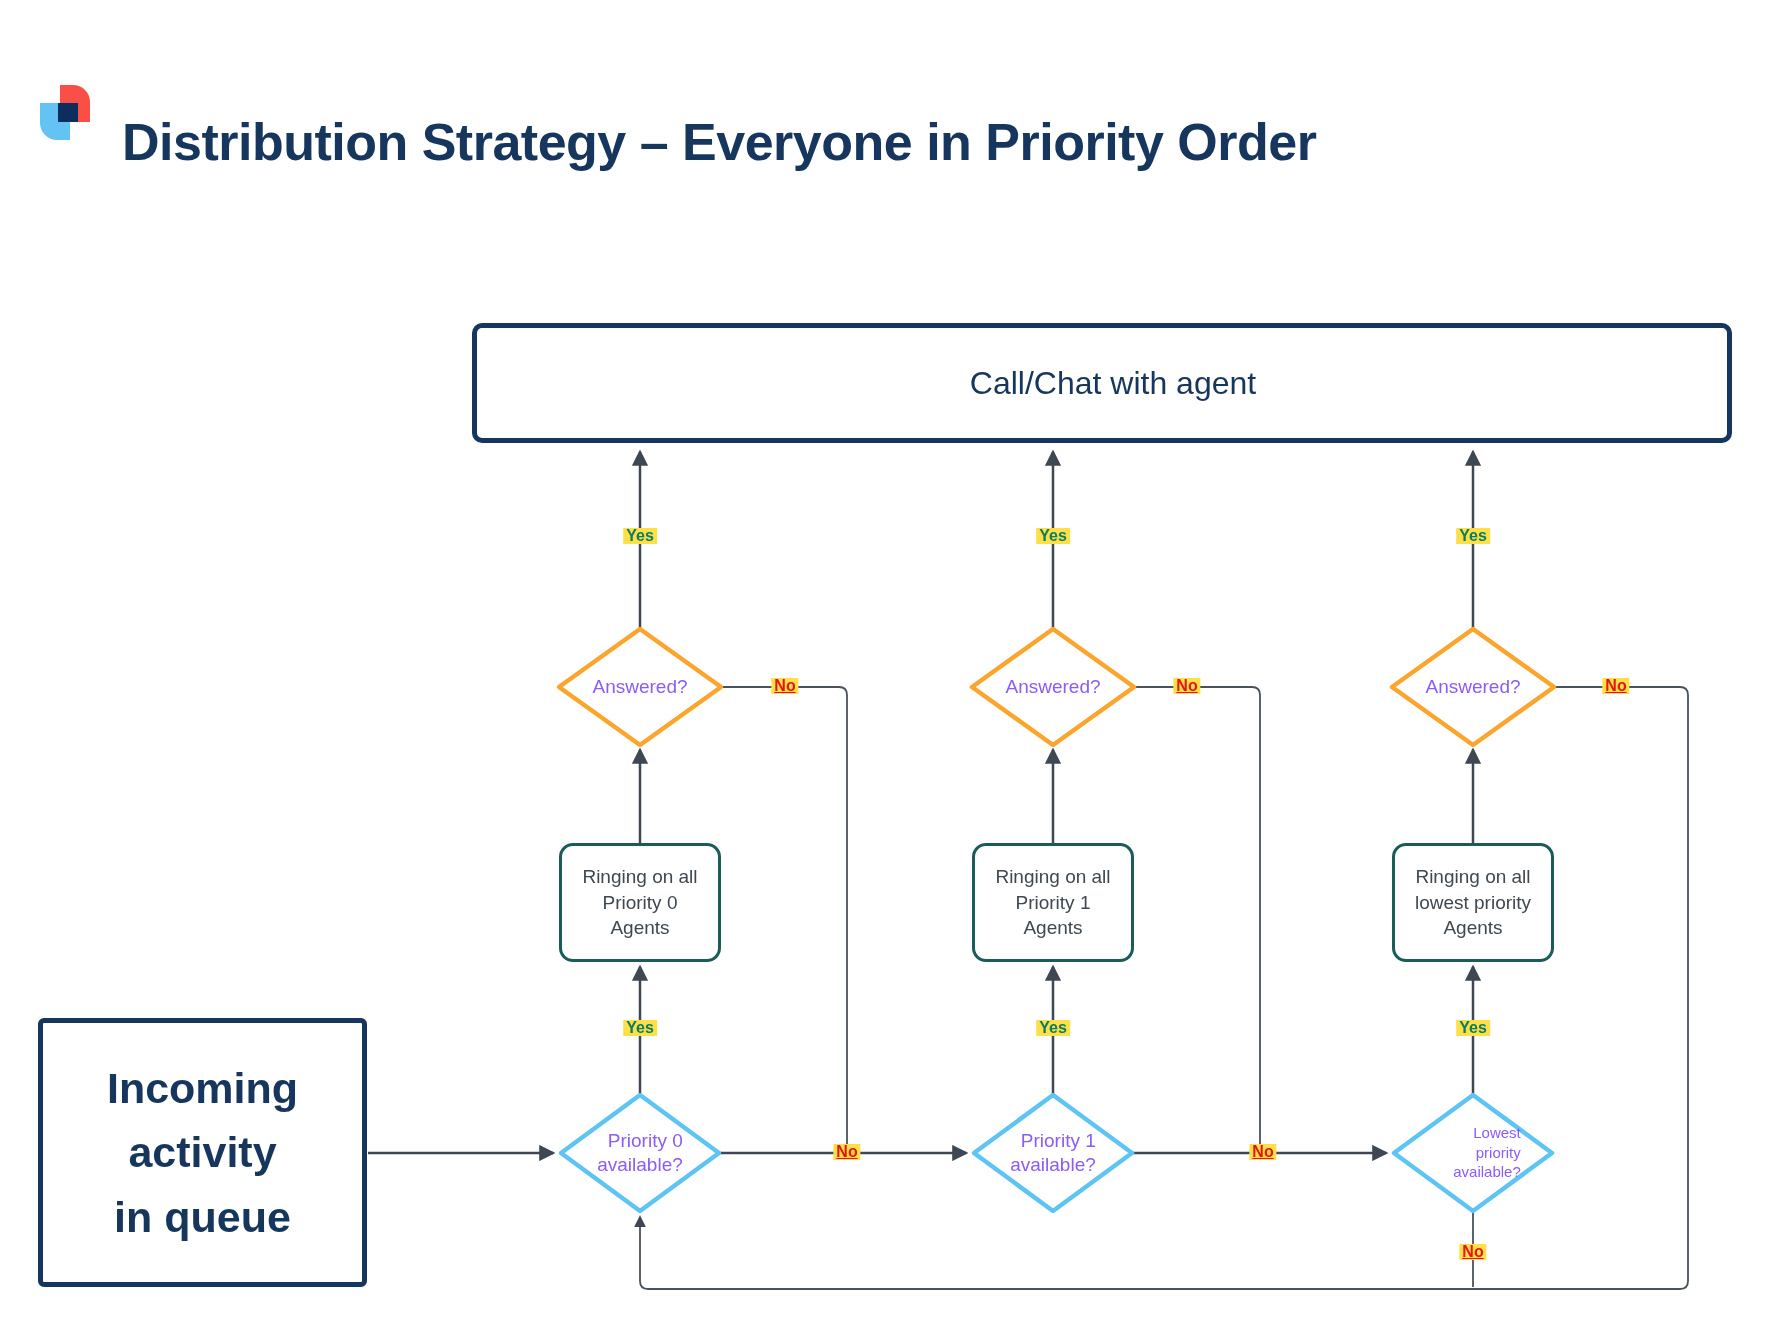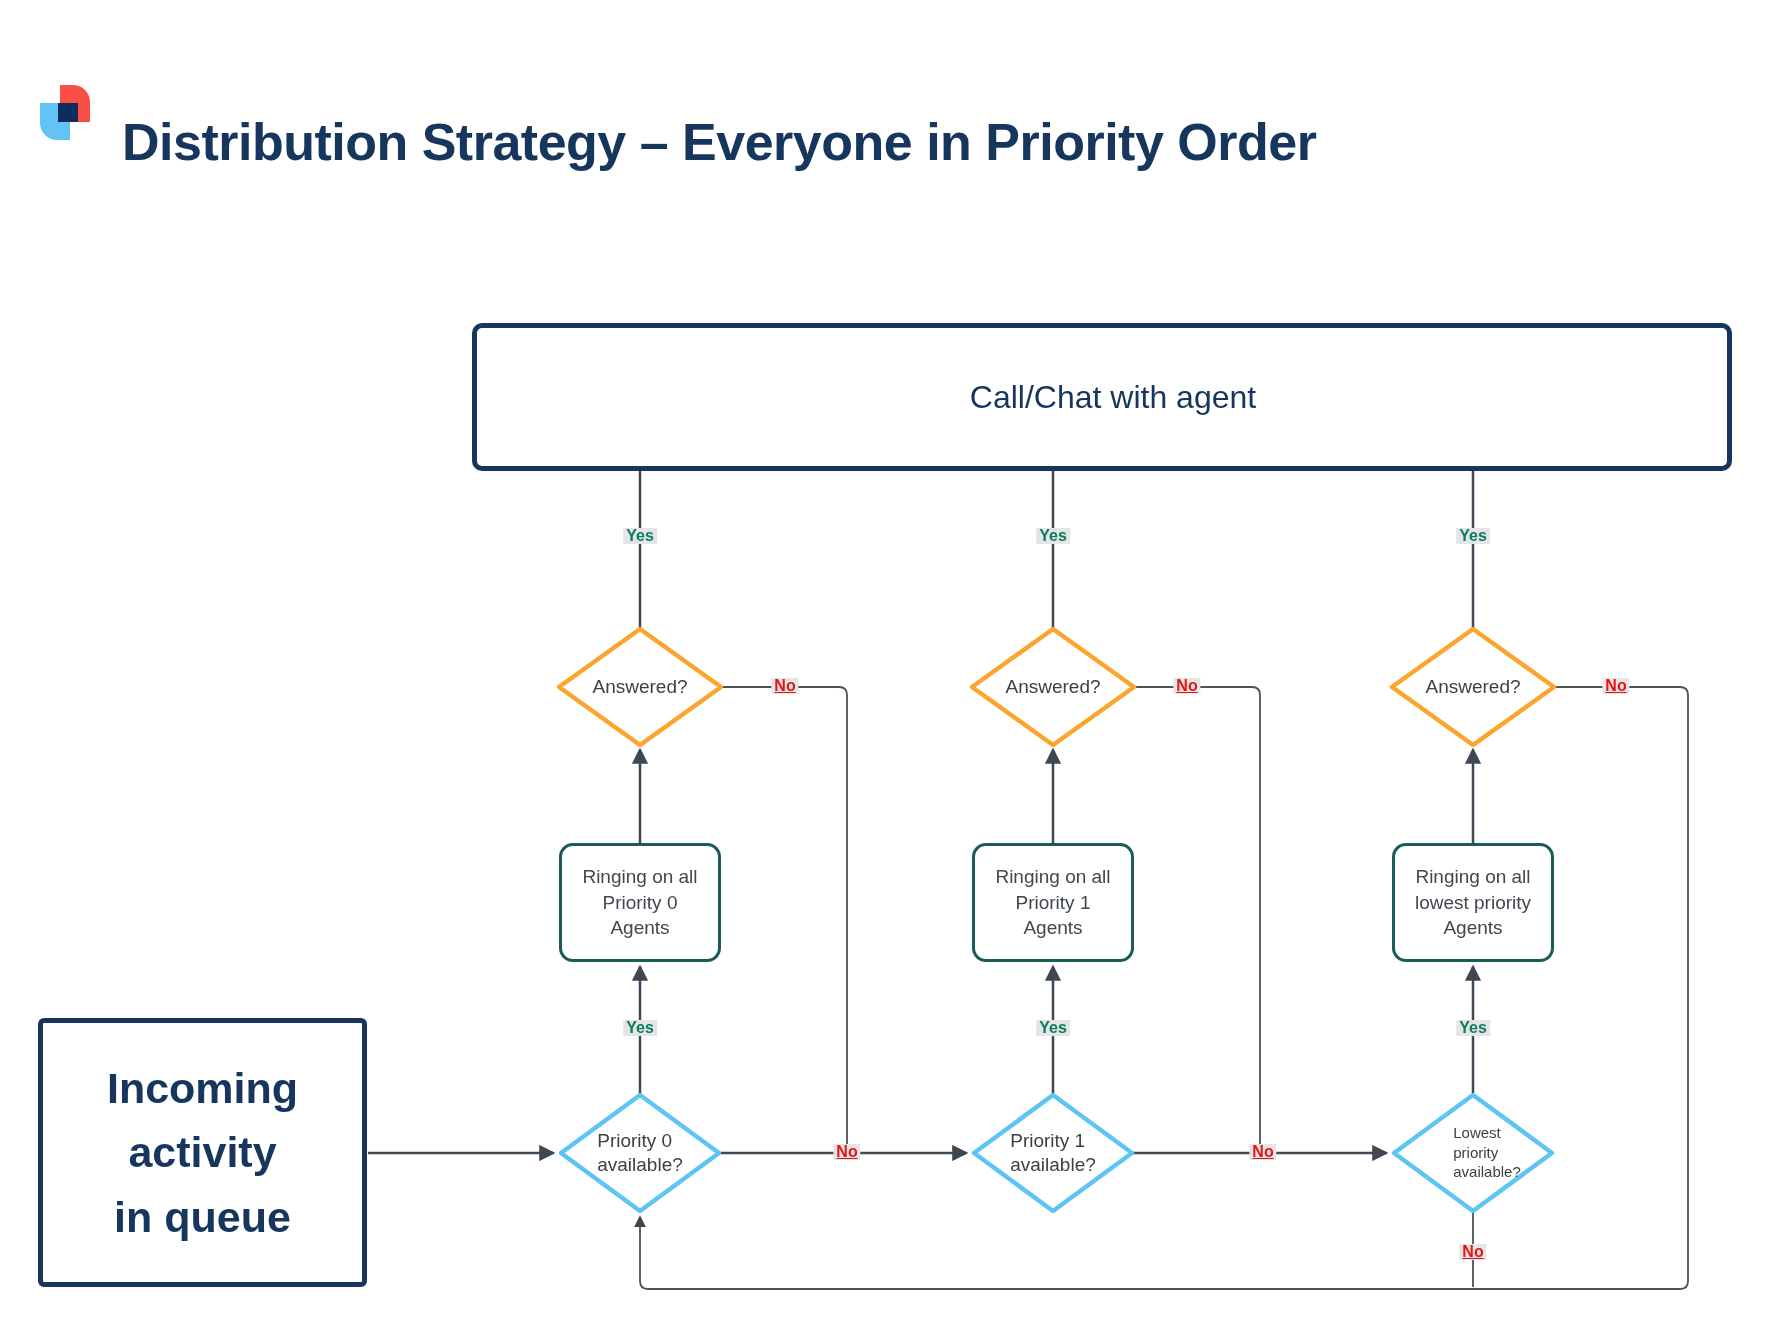--- a/index.html
+++ b/index.html
@@ -19,21 +19,21 @@
     position:absolute;left:122px;top:112px;width:1560px;
     font-size:52px;font-weight:bold;color:#17365d;letter-spacing:-0.5px;
     white-space:nowrap;
   }
   
   .rect-node{
     position:absolute;box-sizing:border-box;background:#ffffff;
     display:flex;align-items:center;justify-content:center;text-align:center;
   }
   #call-chat{
-    left:472px;top:323px;width:1260px;height:148px;
+    left:472px;top:323px;width:1260px;height:120px;
     border:5px solid #17365d;border-radius:10px;
     font-size:32px;color:#17365d;padding-left:22px;
   }
   #incoming{
     left:38px;top:1018px;width:329px;height:269px;
     border:5px solid #17365d;border-radius:6px;
     font-size:43px;color:#17365d;line-height:1.5;
     white-space:pre-line;
     font-weight:bold;
   }
@@ -42,30 +42,30 @@
     border:3.5px solid #1a5c58;border-radius:14px;
     font-size:19px;color:#3f4850;line-height:1.35;
     white-space:pre-line;
   }
   #ringing-1{left:559px;}
   #ringing-2{left:972px;}
   #ringing-3{left:1392px;}
   
   .diamond-text{
     position:absolute;transform:translate(-50%,-50%);
-    text-align:left;color:#404040;line-height:1.25;
+    text-align:right;color:#8b5cf6;line-height:1.25;
     white-space:pre-line;
   }
   .answered-text{font-size:19px;}
   .available-text{font-size:19px;}
   .available-text.small{font-size:15px;line-height:1.3;margin-left:14px;}
   
   .edge-label{
     position:absolute;transform:translate(-50%,-50%);
-    background:#e5e5e5;padding:0 3px;
+    background:#fde047;padding:0 3px;
     font-size:16px;font-weight:bold;line-height:1;
   }
   .edge-label.yes{color:#0a7d62;}
   .edge-label.no{color:#e81313;text-decoration:underline;}
   
   #diagram-svg{position:absolute;left:0;top:0;}
 </style>
 </head>
 <body>
 

